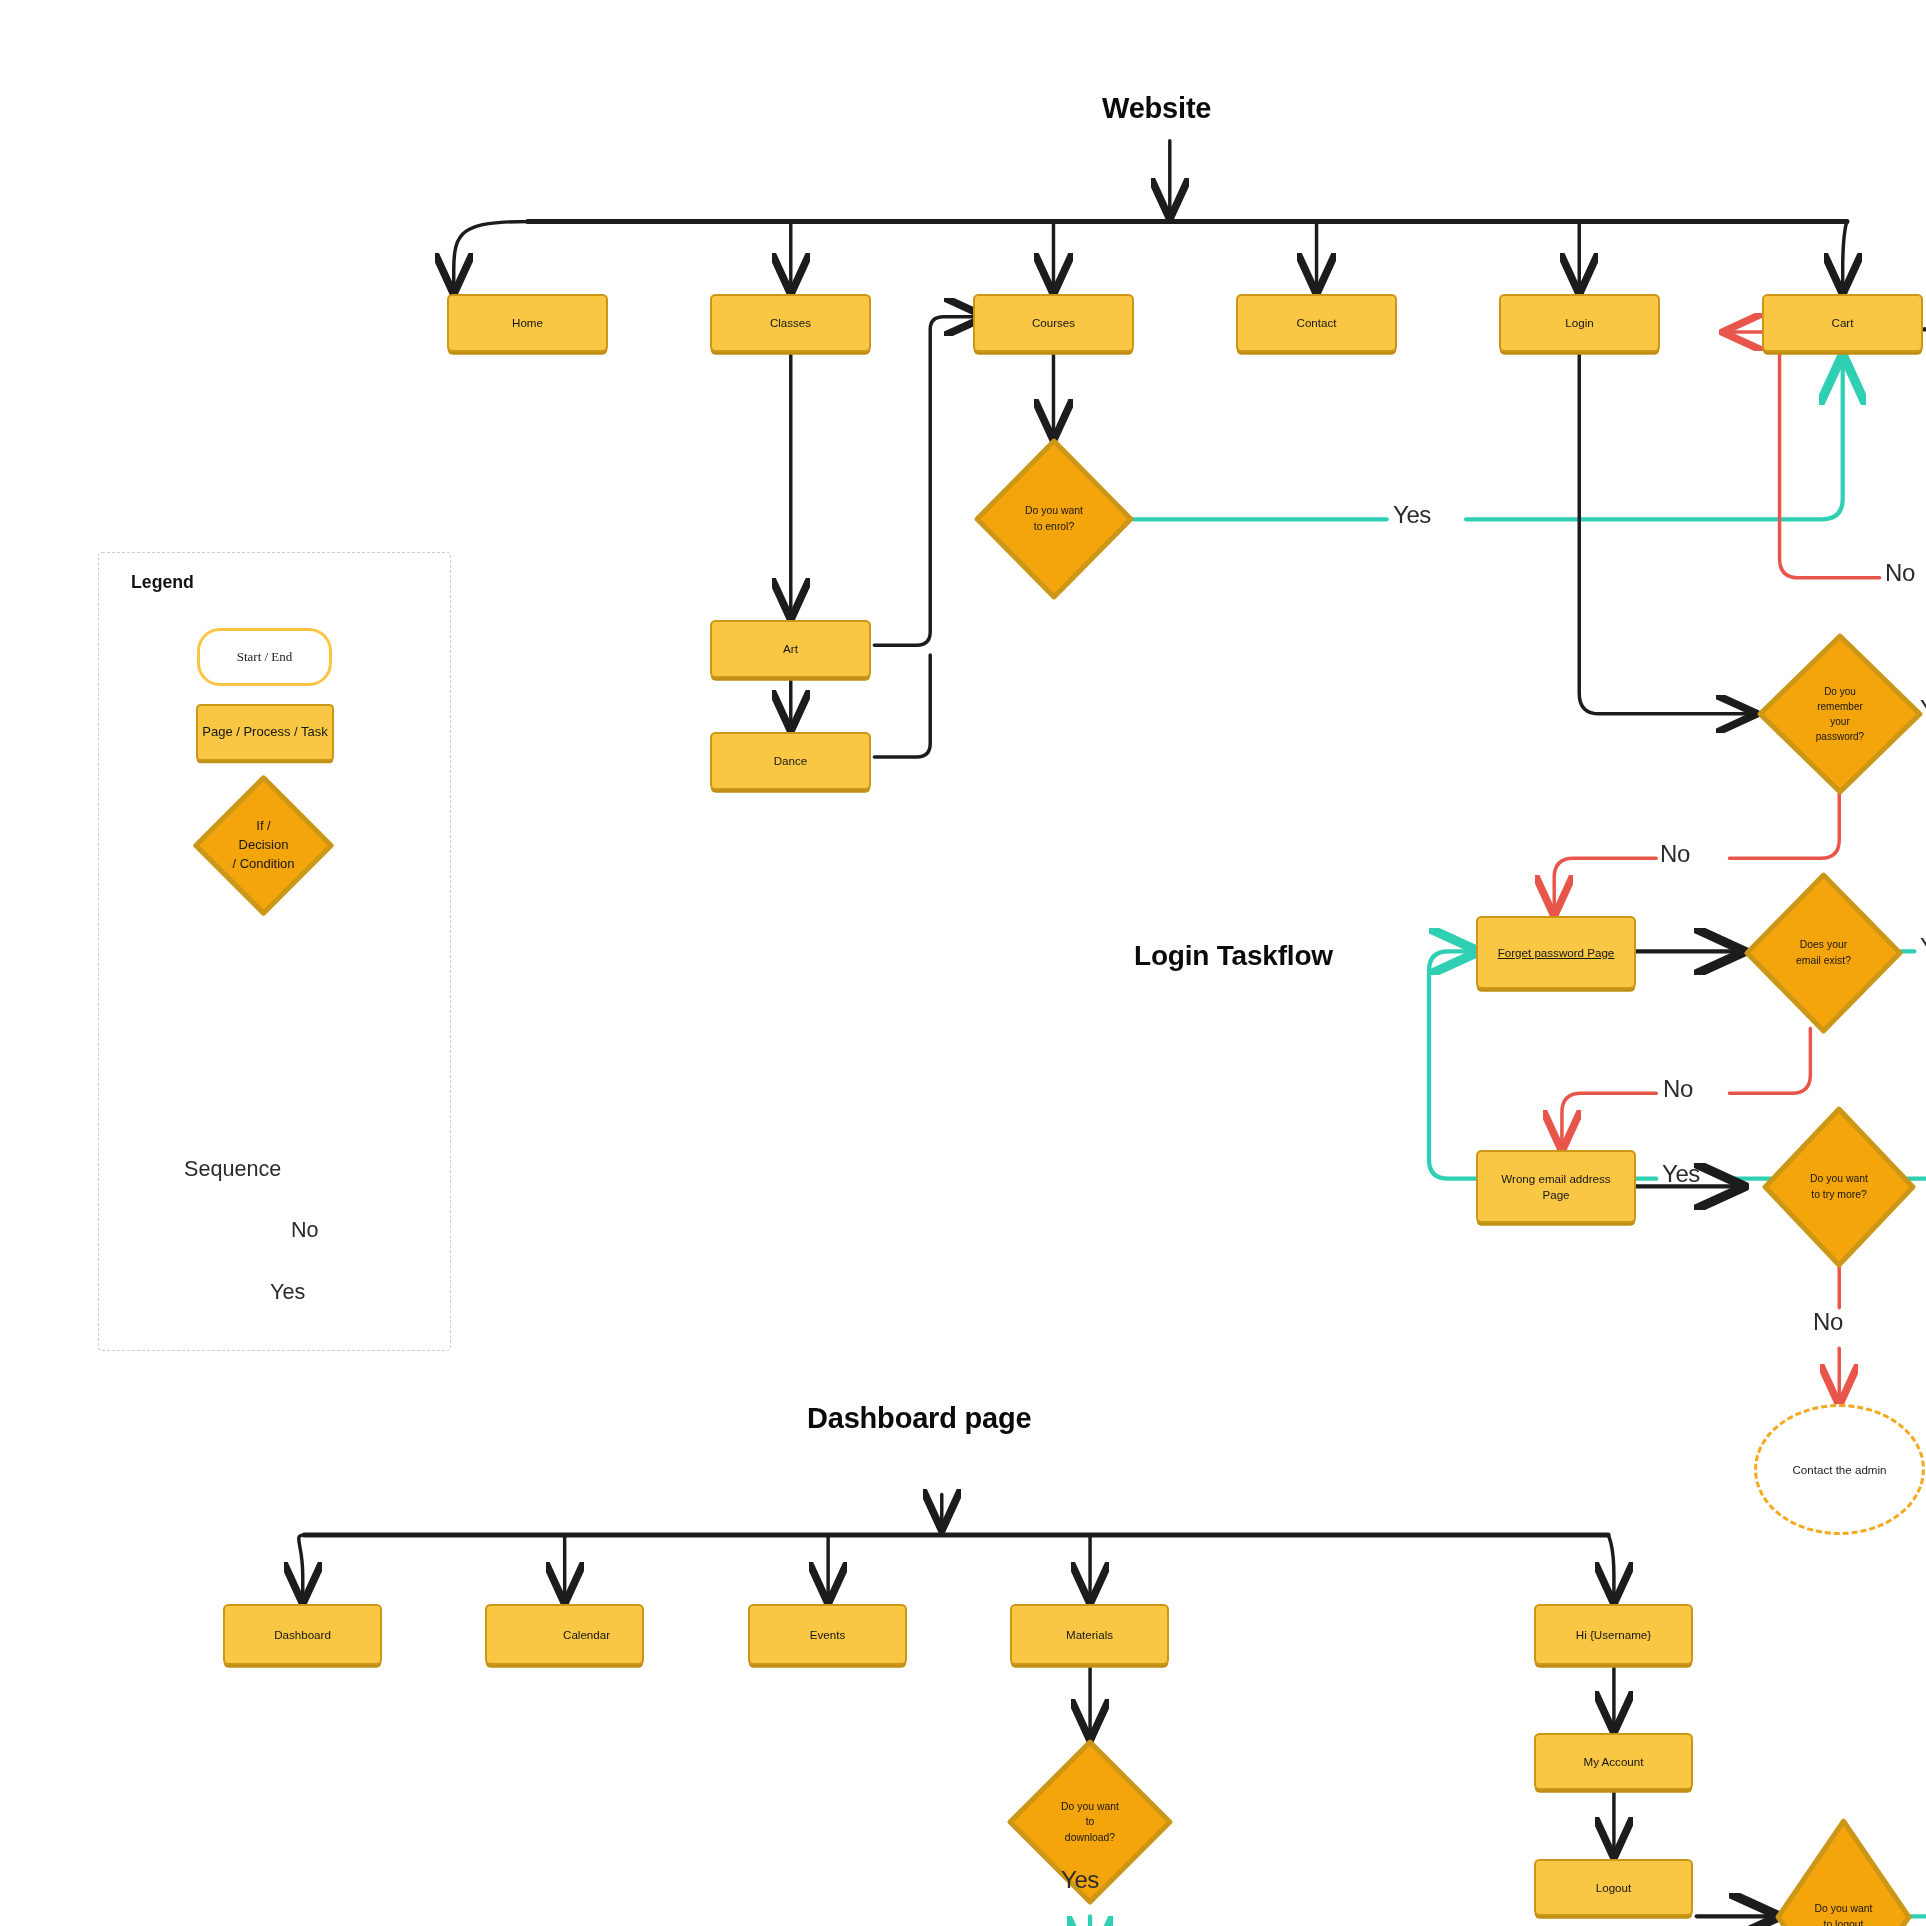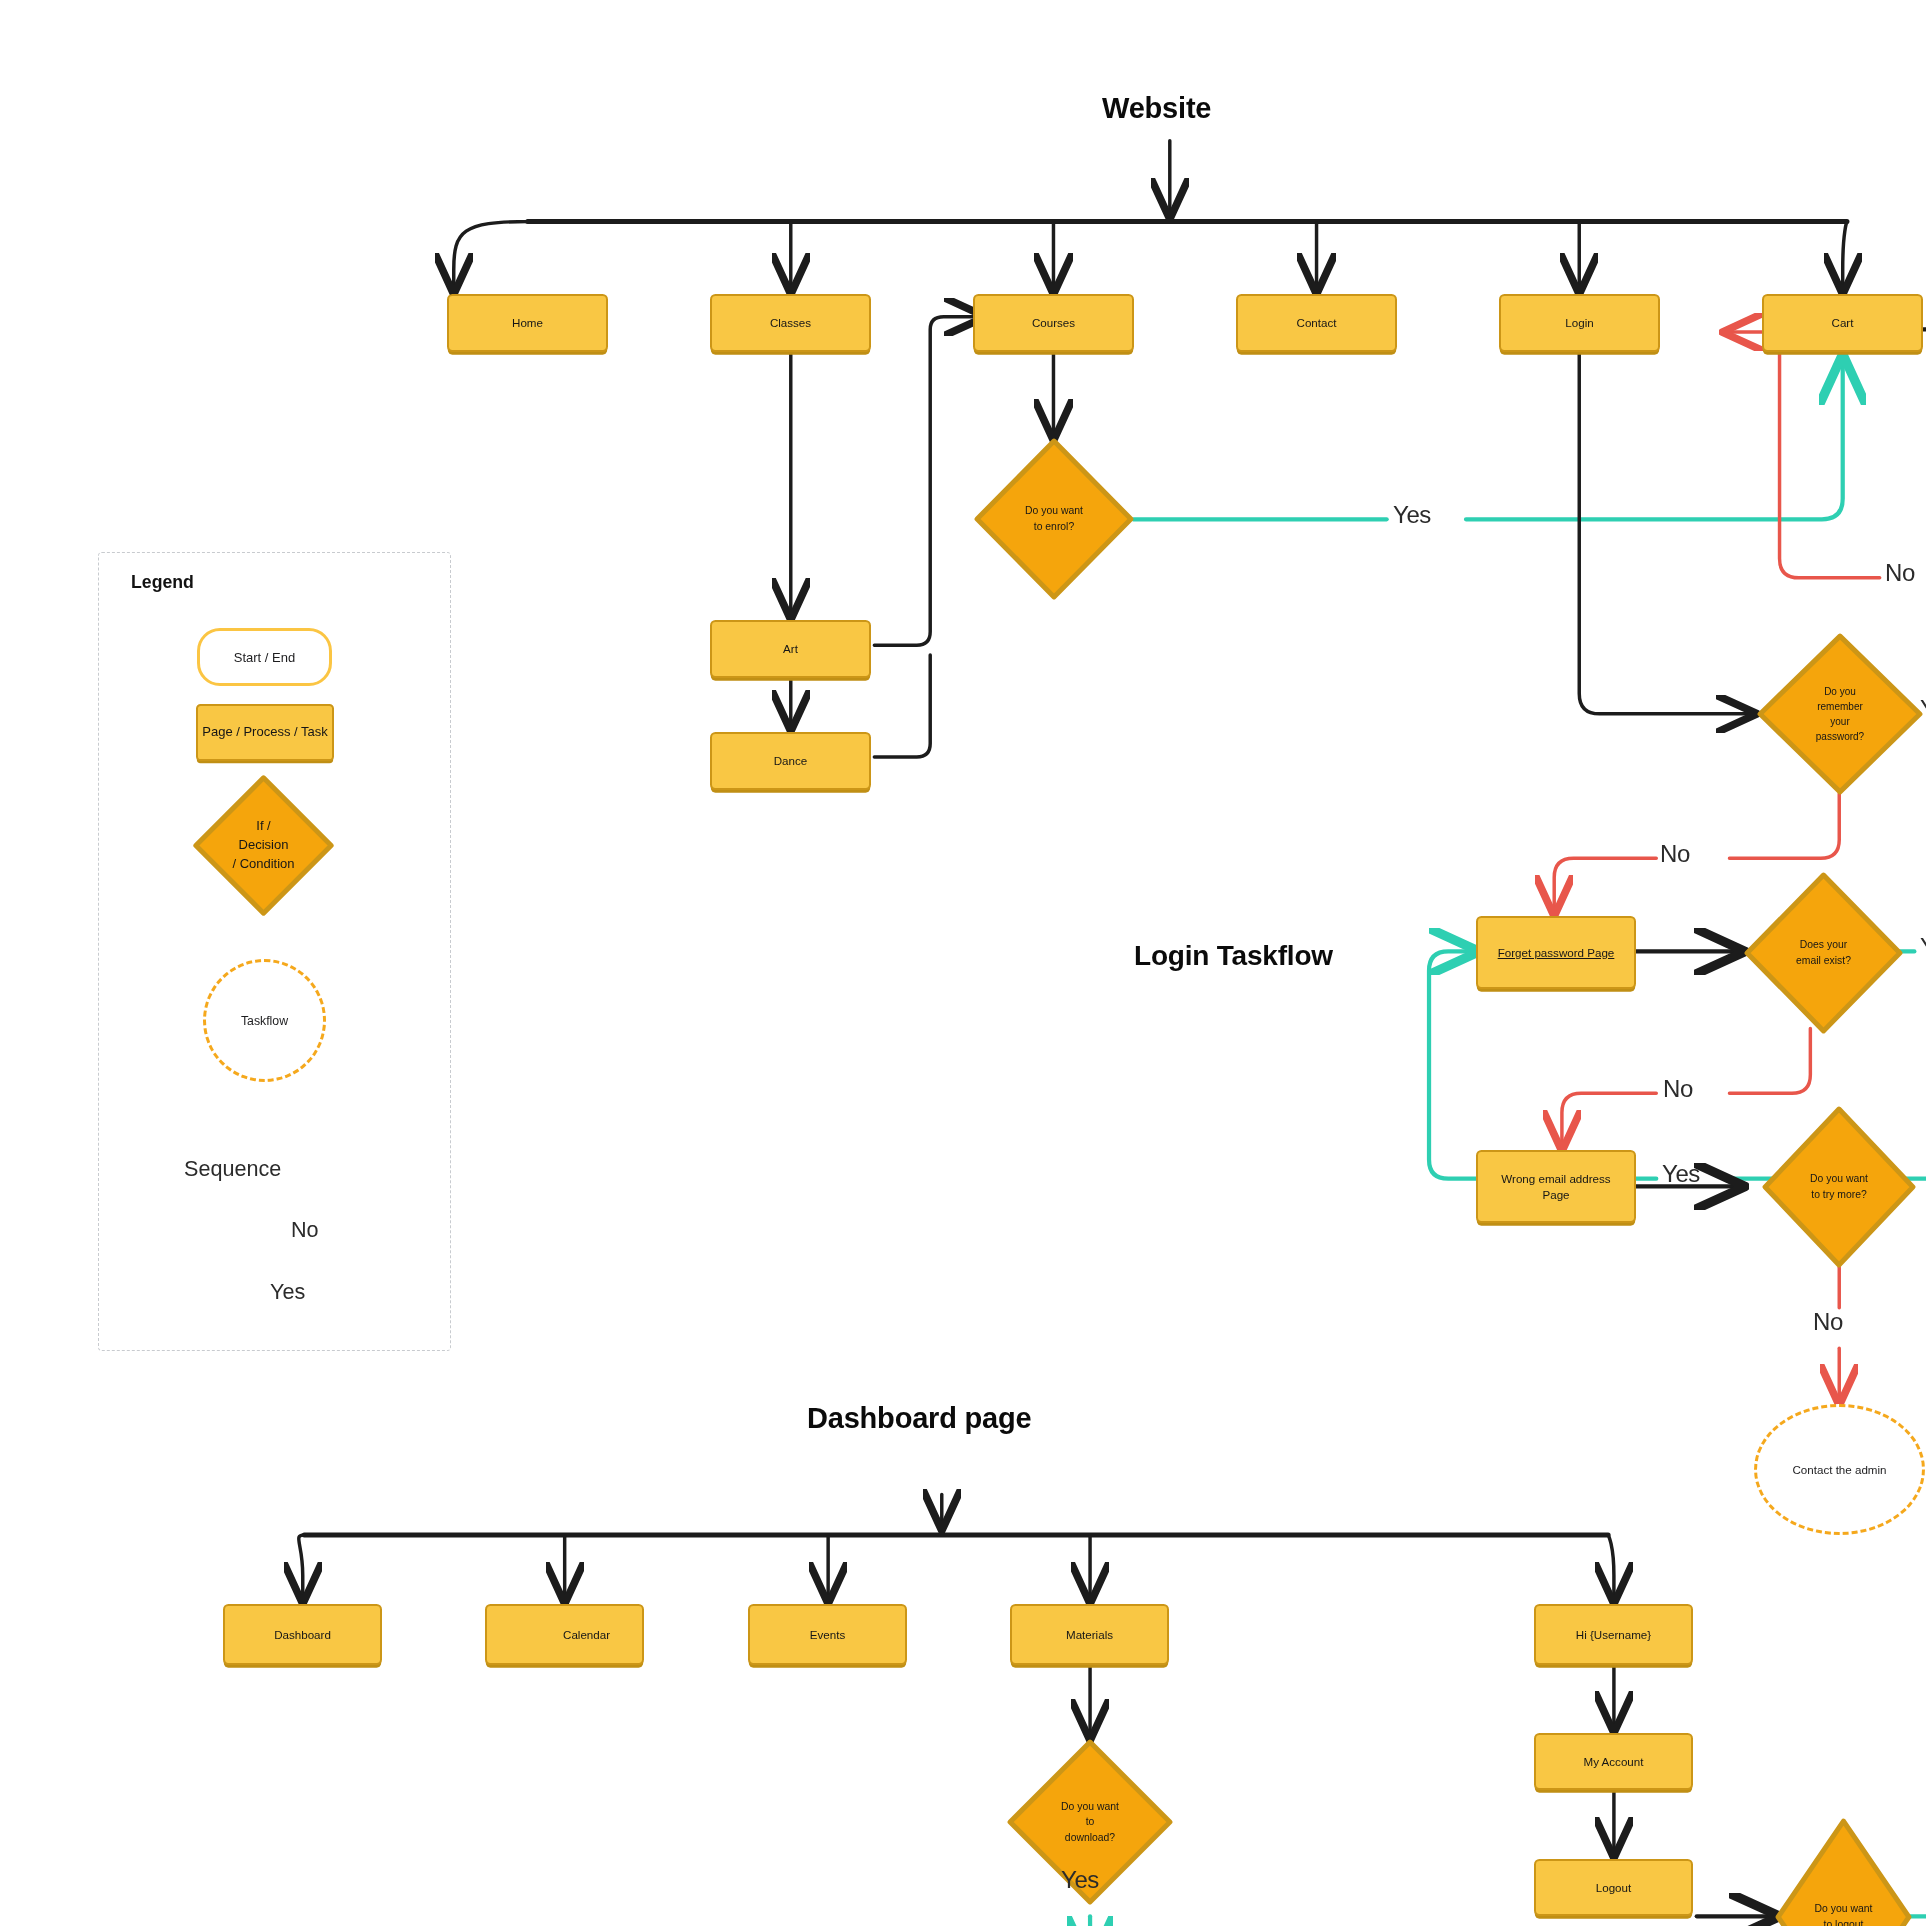--- a/index.html
+++ b/index.html
@@ -34,21 +34,21 @@
   .h-login{font-size:28px;}
   .h-dash{font-size:29px;}
 
   .edge-label{position:absolute;font-size:24px;color:#2b2b2b;font-weight:400;letter-spacing:-0.4px;}
 
   
   #legend{position:absolute;border:1.9px dashed #c8cbcf;border-radius:3.9px;background:#fff;}
   #legend .lg-title{position:absolute;font-size:17.7px;font-weight:600;color:#121212;}
   .lg-row-label{position:absolute;font-size:21.6px;color:#2b2b2b;}
   .lg-node{position:absolute;box-sizing:border-box;display:flex;align-items:center;justify-content:center;text-align:center;}
-  .lg-term{background:#fff;border:3.1px solid #FBC543;border-radius:23px;font-size:13px;color:#1d1d1f;}
+  .lg-term{background:#fff;border:3.1px solid #FBC543;border-radius:23px;font-size:13px;color:#1d1d1f;font-family:Liberation Serif, serif;}
   .lg-proc{background:#F9C744;border:2.3px solid #CC9617;border-radius:4.6px;box-shadow:0 3.1px 0 -0.8px #C08F14;font-size:13px;color:#161616;line-height:1.4;}
   .lg-task{background:#fff;border:3.1px dashed #F5A81C;border-radius:50%;font-size:12.3px;color:#1d1d1f;}
   .lg-dec{position:absolute;}
 </style>
 </head>
 <body>
 
 <div id="stage">
 
   <svg id="wires" viewBox="0 0 6654 5719">
@@ -185,23 +185,20 @@
     <svg viewBox="0 0 372 372" width="143" height="143">
       <polygon points="186,10 362,186 186,362 10,186" fill="#F5A50C" stroke="#CC9617" stroke-width="13" stroke-linejoin="round"></polygon>
     </svg>
     <div style="position:absolute;left:0;top:0;width:143px;height:143px;display:flex;align-items:center;justify-content:center;">
       <span style="font-size:13px;color:#161616;line-height:1.45;white-space:pre-line;text-align:center;">If /
 Decision
 / Condition</span>
     </div>
   </div>
 
-  <div class="lg-node lg-task" style="left:203px;top:959px;width:123px;height:123px;">
-    <span>Taskflow</span>
-  </div>
 
   <div class="lg-row-label" style="left:184px;top:1156px;">Sequence</div>
   <div class="lg-row-label" style="left:291px;top:1217px;">No</div>
   <div class="lg-row-label" style="left:270px;top:1279px;">Yes</div>
 
   <div class="node proc" style="left:447px;top:294px;width:161px;height:58px;">
     <span>Home</span>
   </div>
   <div class="node proc" style="left:710px;top:294px;width:161px;height:58px;">
     <span>Classes</span>

